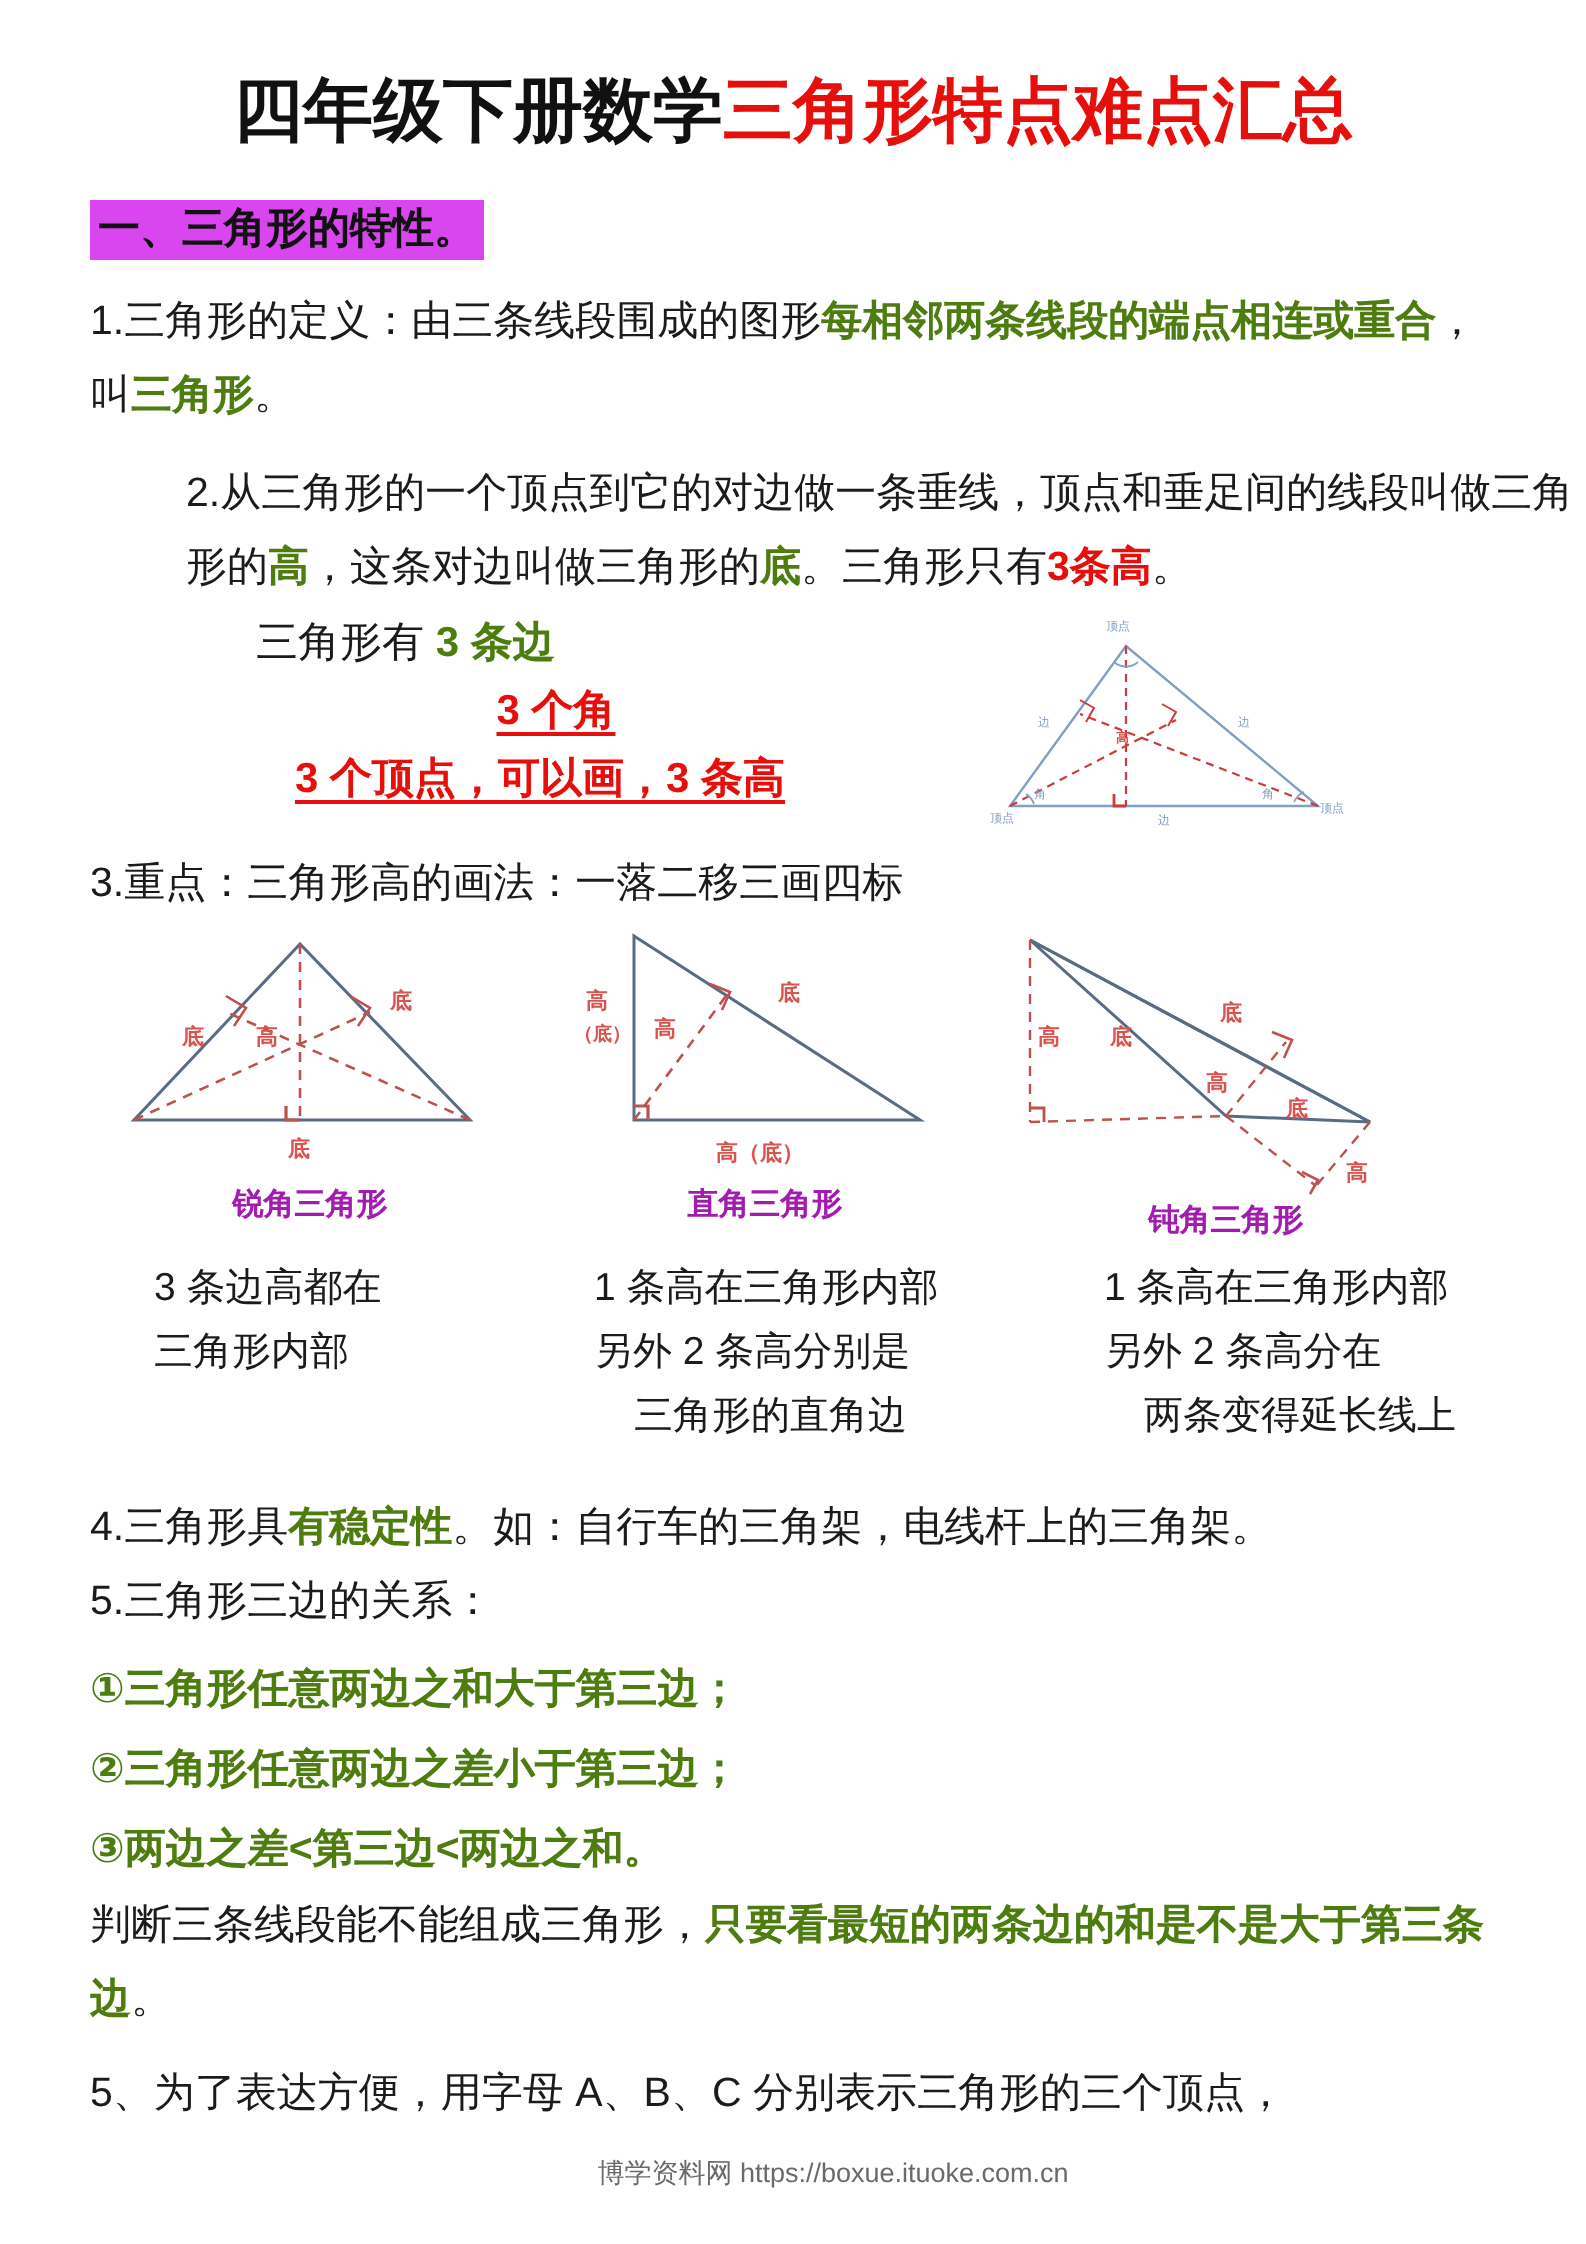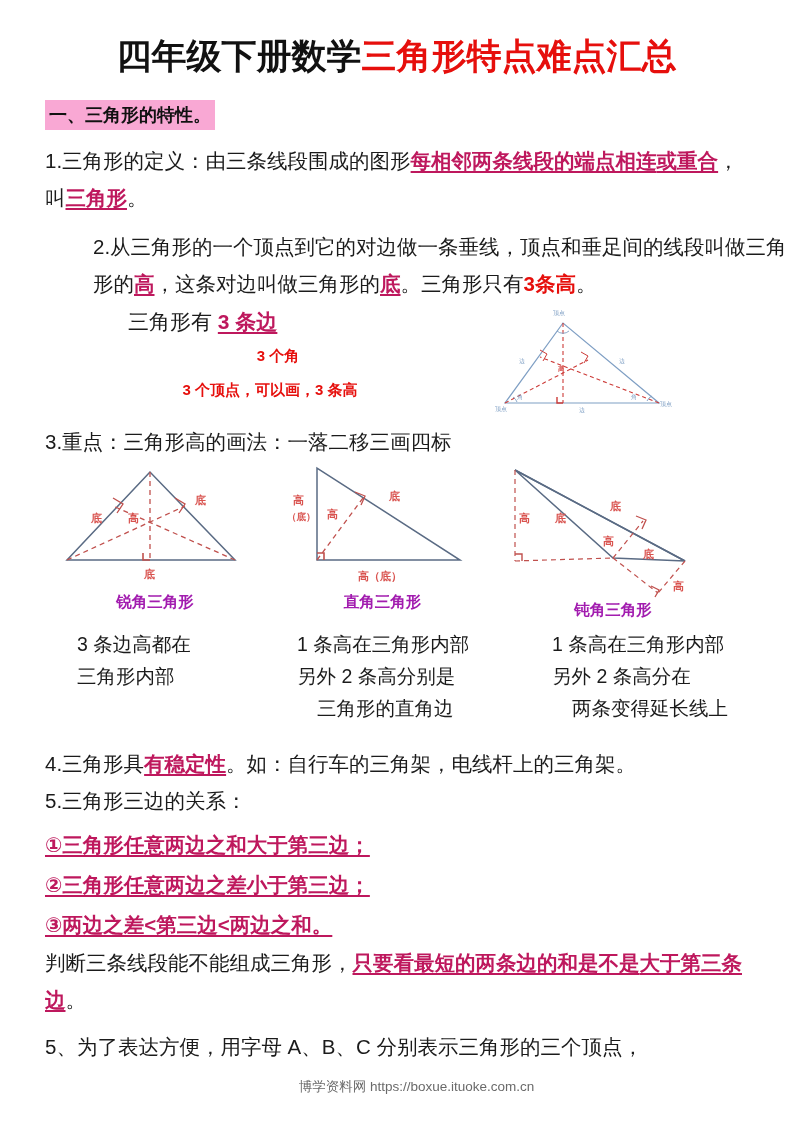--- a/index.html
+++ b/index.html
@@ -15,35 +15,35 @@
     position:absolute;left:0;top:36px;width:793px;
     text-align:center;font-size:35px;font-weight:bold;
     letter-spacing:0px;white-space:nowrap;line-height:1.15;
   }
   .title .blk{color:#111111;}
   .title .red{color:#e60f0c;text-align:right;}
 
   
   .hl-head{
     position:absolute;left:45px;top:100px;
-    background:#f9a8d4;color:#111;font-weight:bold;
-    font-size:18px;line-height:30px;padding:0 4px;white-space:nowrap;
+    background:#d946ef;color:#111;font-weight:bold;
+    font-size:21px;line-height:30px;padding:0 4px;white-space:nowrap;
   }
 
   
   .para{
     position:absolute;left:45px;width:706px;
     font-size:20.5px;line-height:37px;color:#1b1b1b;
   }
   r{color:#e60f0c;font-weight:bold;}
-  .r-u{color:#be185d;font-weight:bold;text-decoration:underline;text-underline-offset:3px;}
+  .r-u{color:#4d7c0f;font-weight:bold;text-underline-offset:3px;}
 
   .center-red{
     position:absolute;text-align:center;color:#e60f0c;font-weight:bold;
-    font-size:15px;line-height:34px;text-underline-offset:4px;
+    font-size:21px;line-height:34px;text-decoration:underline;text-underline-offset:4px;
   }
 
   
   .figrow{position:absolute;left:45px;top:460px;width:706px;height:160px;}
   .fig{position:absolute;top:0;}
   .figcap{
     position:absolute;text-align:center;color:#a21caf;
     font-weight:bold;font-size:15.5px;white-space:nowrap;
   }
   svg{display:block;overflow:visible;}

